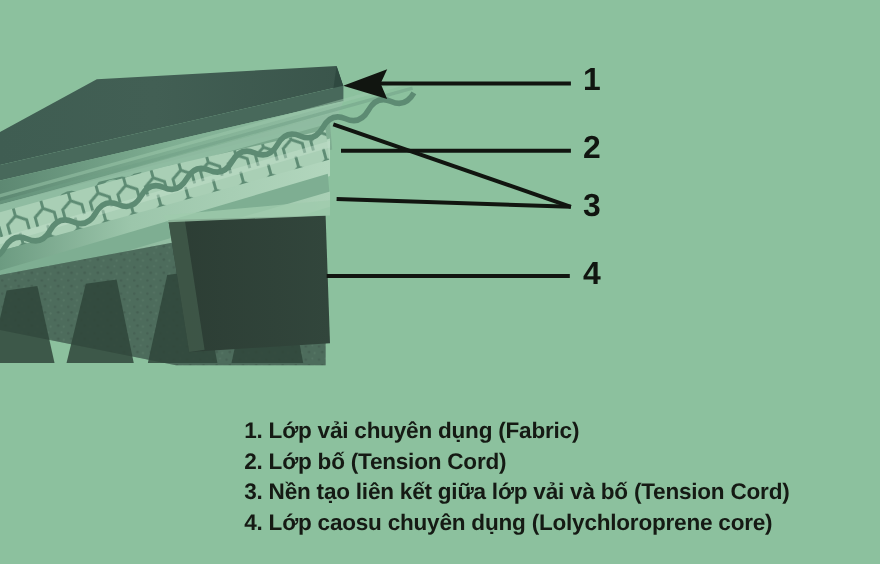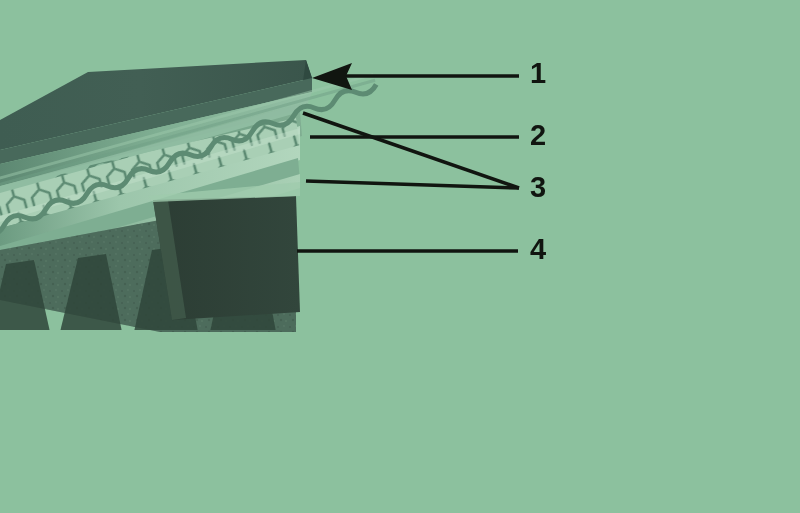--- a/index.html
+++ b/index.html
@@ -195,14 +195,20 @@
       <line x1="518" y1="251" x2="297" y2="251"></line>
     </g>
     <polygon points="312,78 352,63 346,76 352,90" fill="#111510"></polygon>
   </svg>
 
   <div class="callout-number" style="left:530px; top:59px;">1</div>
   <div class="callout-number" style="left:530px; top:121px;">2</div>
   <div class="callout-number" style="left:530px; top:173px;">3</div>
   <div class="callout-number" style="left:530px; top:235px;">4</div>
 
+  <div id="legend">
+    <div class="legend-row">1. Lớp vải chuyên dụng (Fabric)</div>
+    <div class="legend-row">2. Lớp bố (Tension Cord)</div>
+    <div class="legend-row">3. Nền tạo liên kết giữa lớp vải và bố (Tension Cord)</div>
+    <div class="legend-row">4. Lớp caosu chuyên dụng (Lolychloroprene core)</div>
+  </div>
 
 </div>
 
 </body></html>

